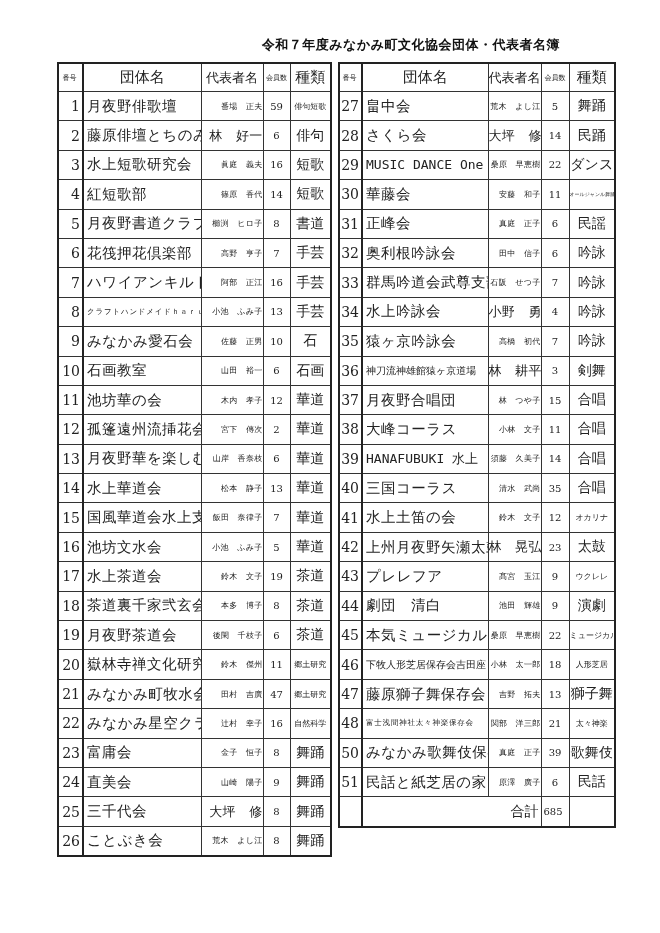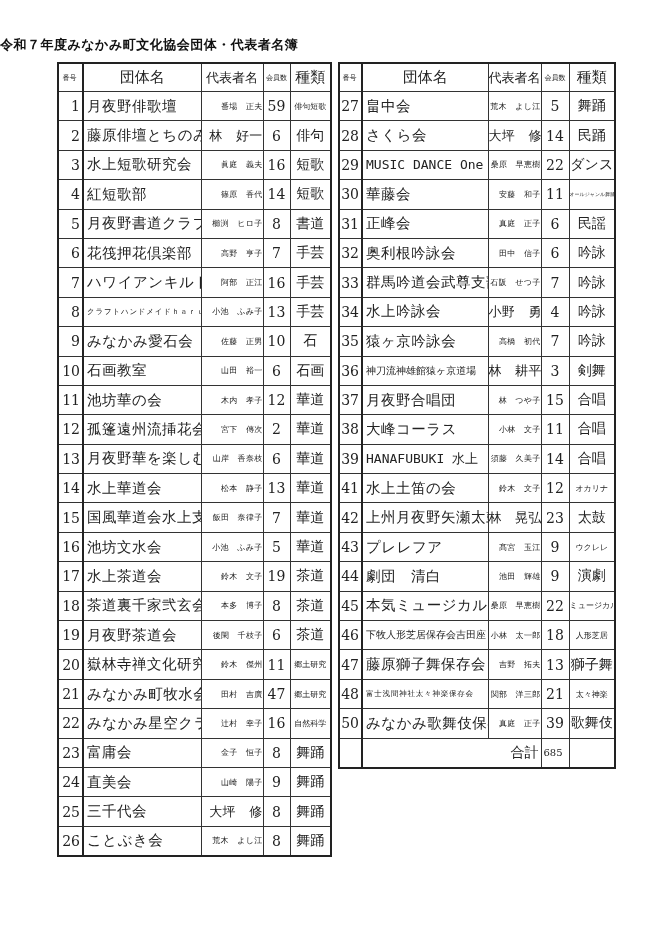--- a/index.html
+++ b/index.html
@@ -1,40 +1,40 @@
 <!DOCTYPE html>
 <html><head>
 <meta charset="utf-8">
 <style>
   html, body { margin: 0; padding: 0; background: #ffffff; }
   body {
     width: 660px; height: 933px; position: relative; overflow: hidden;
     font-family: "DejaVu Serif", "Liberation Serif", serif; color: #222;
   }
   .title {
-    position: absolute; left: 0; top: 36px; width: 560px; text-align: left;
+    position: absolute; left: 0; top: 36px; width: 560px; text-align: right;
     font-family: "DejaVu Sans", "Liberation Sans", sans-serif;
     font-weight: bold; font-size: 13px; letter-spacing: 0.5px; color: #111;
   }
   table.roster {
     position: absolute; top: 62px; border-collapse: collapse;
     border: 2px solid #222; table-layout: fixed;
   }
   table.roster td, table.roster th {
     border: 1px solid #333; padding: 0; height: 28.4px;
     overflow: hidden; white-space: nowrap; font-weight: normal;
   }
   table.roster tr.head th { height: 27px; }
   #left-table { left: 57px; width: 273px; }
   #right-table { left: 338px; width: 276px; }
   .c-no { text-align: right; font-size: 14px; padding-right: 2px !important; border-right: 2px solid #222 !important; }
   .c-name { text-align: left; font-size: 14.5px; padding-left: 3px !important; letter-spacing: 0.5px; }
   .c-rep { text-align: right; font-size: 8px; letter-spacing: 0.3px; }
   .c-rep.big { font-size: 13px; }
-  .c-cnt { text-align: center; font-size: 14px; }
+  .c-cnt { text-align: center; font-size: 10px; }
   .c-type { text-align: center; font-size: 14px; margin-left: 16px; }
   .c-type.small { font-size: 8px; }
   .c-type.tiny { font-size: 5px; }
   .c-name.small { font-size: 10px; letter-spacing: 0; }
   .c-name.tiny { font-size: 7.5px; letter-spacing: 0.8px; }
   .c-name.latin { font-family: "DejaVu Sans Mono", "Liberation Mono", monospace; font-size: 13px; letter-spacing: 0; }
   th.h-no, th.h-cnt { font-size: 7px; }
   th.h-name { font-size: 15px; }
   th.h-rep { font-size: 13px; }
   th.h-type { font-size: 15px; }
@@ -352,20 +352,27 @@
         <td class="c-type">合唱</td>
       </tr>
       <tr>
         <td class="c-no">39</td>
         <td class="c-name latin">HANAFUBUKI 水上</td>
         <td class="c-rep">須藤　久美子</td>
         <td class="c-cnt">14</td>
         <td class="c-type">合唱</td>
       </tr>
       <tr>
+        <td class="c-no">40</td>
+        <td class="c-name">三国コーラス</td>
+        <td class="c-rep">清水　武尚</td>
+        <td class="c-cnt">35</td>
+        <td class="c-type">合唱</td>
+      </tr>
+      <tr>
         <td class="c-no">41</td>
         <td class="c-name">水上土笛の会</td>
         <td class="c-rep">鈴木　文子</td>
         <td class="c-cnt">12</td>
         <td class="c-type small">オカリナ</td>
       </tr>
       <tr>
         <td class="c-no">42</td>
         <td class="c-name">上州月夜野矢瀬太鼓</td>
         <td class="c-rep big">林　晃弘</td>
@@ -413,20 +420,27 @@
         <td class="c-rep">関部　洋三郎</td>
         <td class="c-cnt">21</td>
         <td class="c-type small">太々神楽</td>
       </tr>
       <tr>
         <td class="c-no">50</td>
         <td class="c-name">みなかみ歌舞伎保存会</td>
         <td class="c-rep">真庭　正子</td>
         <td class="c-cnt">39</td>
         <td class="c-type">歌舞伎</td>
+      </tr>
+      <tr>
+        <td class="c-no">51</td>
+        <td class="c-name">民話と紙芝居の家</td>
+        <td class="c-rep">原澤　廣子</td>
+        <td class="c-cnt">6</td>
+        <td class="c-type">民話</td>
       </tr>
     </tbody>
   <tfoot>
     <tr>
       <td class="c-no"></td>
       <td colspan="2" class="total-label">合計</td>
       <td class="total-value">685</td>
       <td></td>
     </tr>
   </tfoot>

